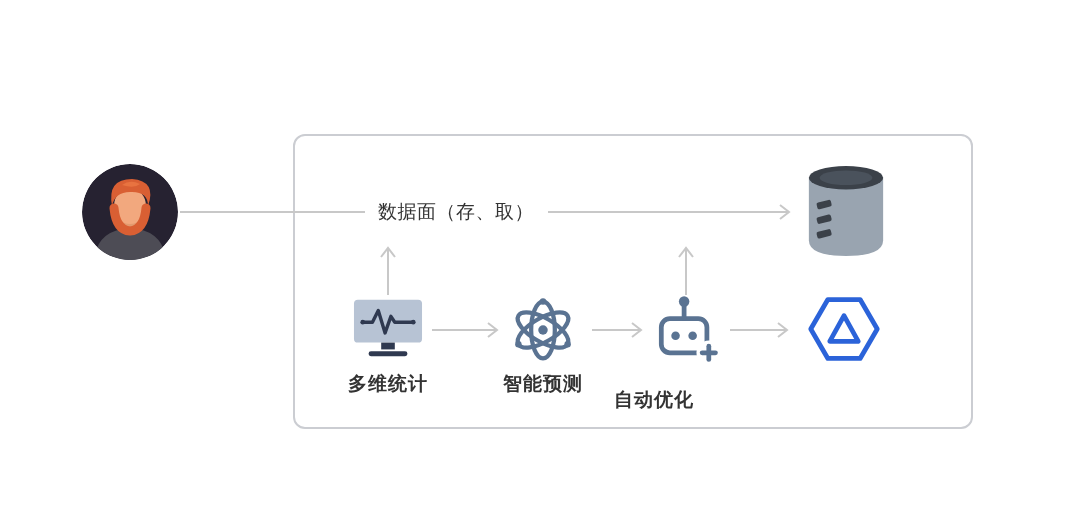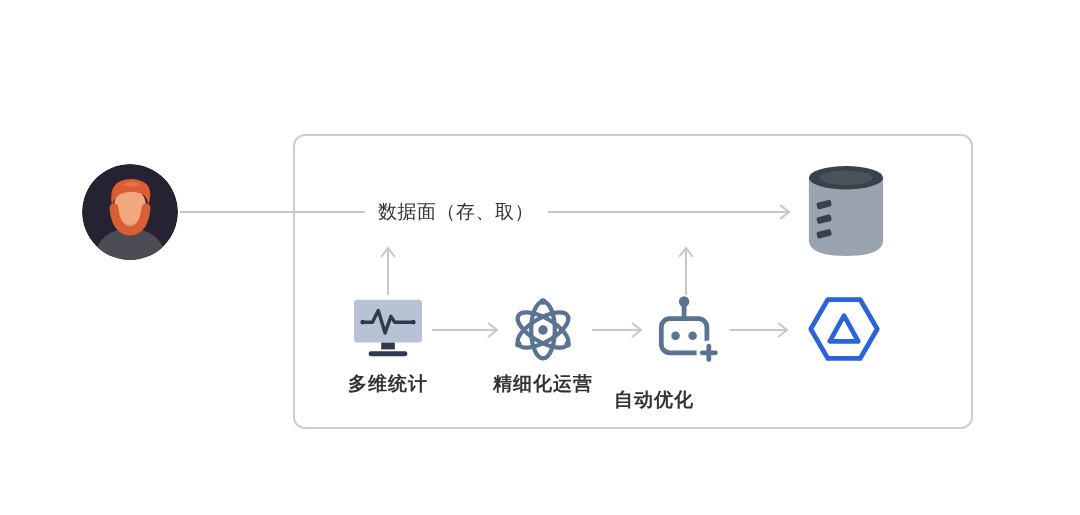--- a/index.html
+++ b/index.html
@@ -137,16 +137,16 @@
   </div>
 
   <div class="abs" style="left:806px;top:294px;">
     <svg width="76" height="70" viewBox="0 0 80 72">
       <polygon points="23,5 57,5 75,36 57,67 23,67 5,36" fill="none" stroke="#2b63d9" stroke-width="5" stroke-linejoin="round"></polygon>
       <polygon points="40,22 55,49 25,49" fill="none" stroke="#2b63d9" stroke-width="5" stroke-linejoin="round"></polygon>
     </svg>
   </div>
 
   <div class="abs step-label" style="left:318px;top:372px;width:140px;">多维统计</div>
-  <div class="abs step-label" style="left:473px;top:372px;width:140px;">精细化运营</div>
+  <div class="abs step-label" style="left:473px;top:372px;width:140px;">智能预测</div>
   <div class="abs step-label" style="left:584px;top:372px;width:140px;margin-top:16px;">自动优化</div>
 
 </div>
 
 </body></html>

